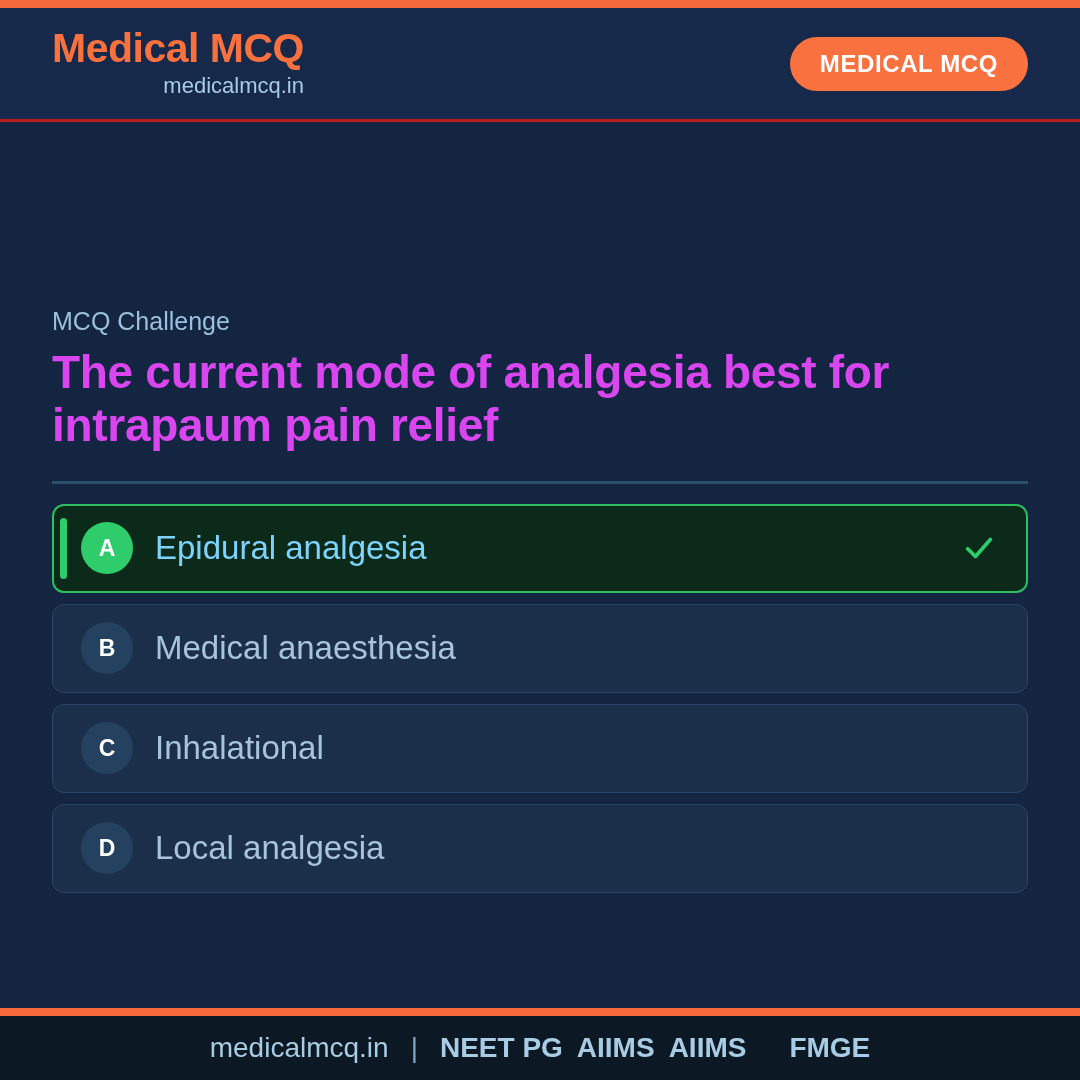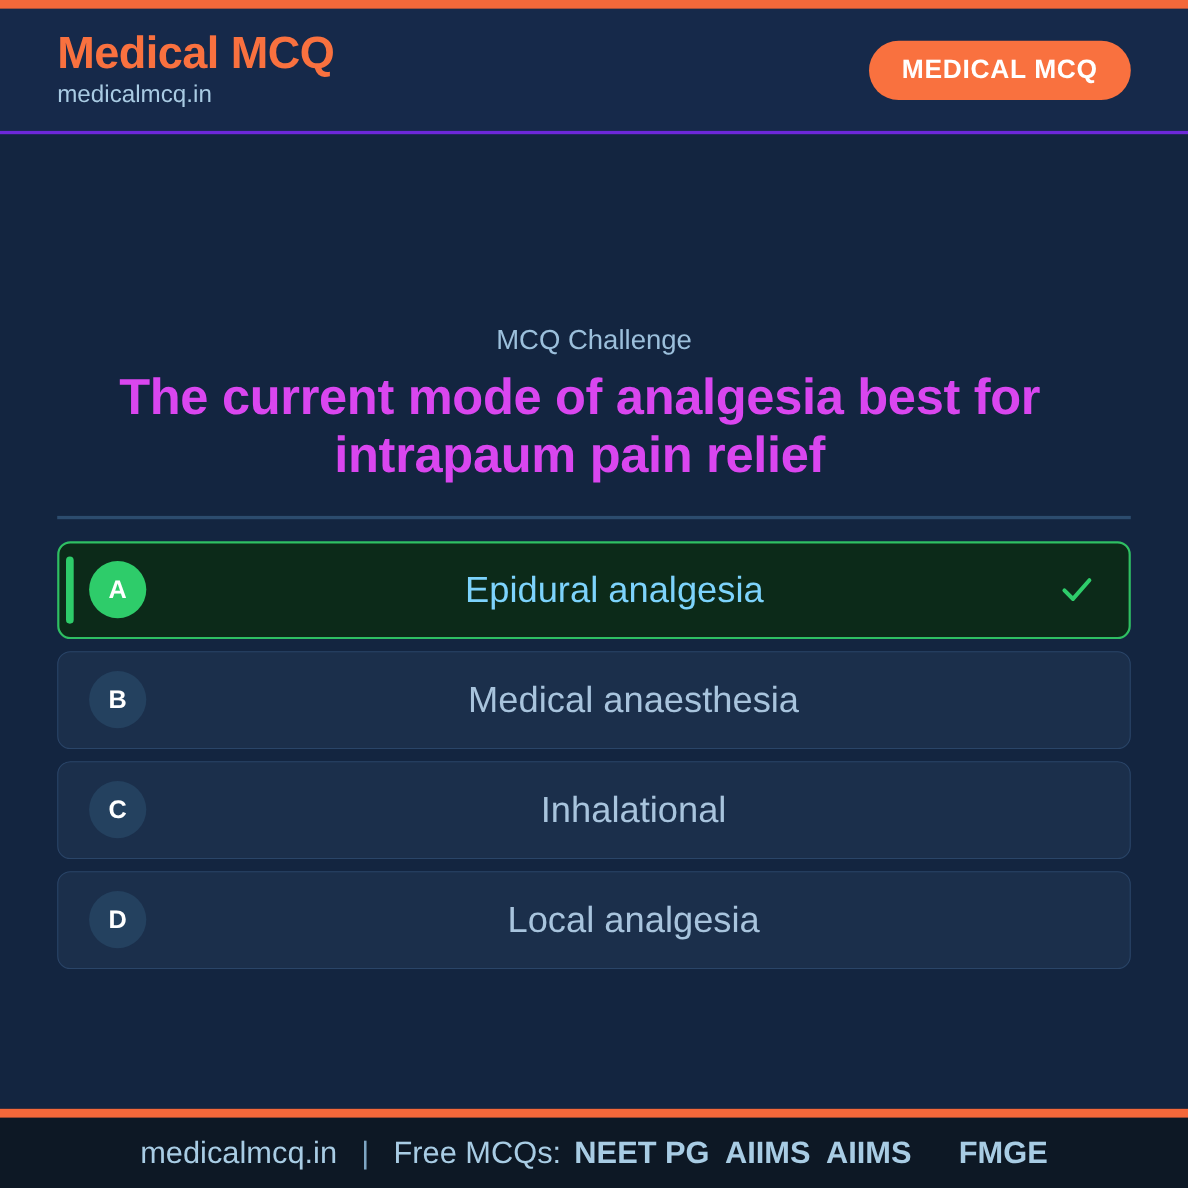--- a/index.html
+++ b/index.html
@@ -20,26 +20,27 @@
   .top-accent {
     height: 8px;
     width: 100%;
     background: #F4683A;
   }
 
   
   .header {
     height: 114px;
     background: #16294A;
-    border-bottom: 3px solid #6d28d9;
+    border-bottom: 3px solid #b91c1c;
     display: flex;
     align-items: center;
     justify-content: space-between;
     padding: 0 52px;
     position: relative;
+    text-align: right;
   }
 
   .brand {
     display: flex;
     flex-direction: column;
     justify-content: center;
   }
 
   .brand-title {
     font-size: 41px;
@@ -62,23 +63,22 @@
     font-size: 24px;
     font-weight: bold;
     letter-spacing: 0.6px;
     padding: 13px 30px;
     border-radius: 28px;
     white-space: nowrap;
   }
 
   
   .main {
-    padding: 4px 52px;
-    position: relative;
-    text-align: center;
+    padding: 16px 52px;
+    position: relative;
   }
 
   .question-block {
     padding-top: 168px;
   }
 
   .eyebrow {
     font-size: 25px;
     color: #9CC0DC;
     line-height: 1.2;
@@ -249,19 +249,18 @@
       <div class="option-text">Local analgesia</div>
     </div>
 
   </div>
 </div>
 
 <div class="footer">
   <div class="footer-inner">
     <span class="footer-site">medicalmcq.in</span>
     <span class="footer-sep">|</span>
-    <span class="footer-label">Free MCQs:</span>
     <span class="footer-exam">NEET PG</span>
     <span class="footer-exam">AIIMS</span>
     <span class="footer-exam">AIIMS</span>
     <span class="footer-exam">FMGE</span>
   </div>
 </div>
 
 </body></html>

